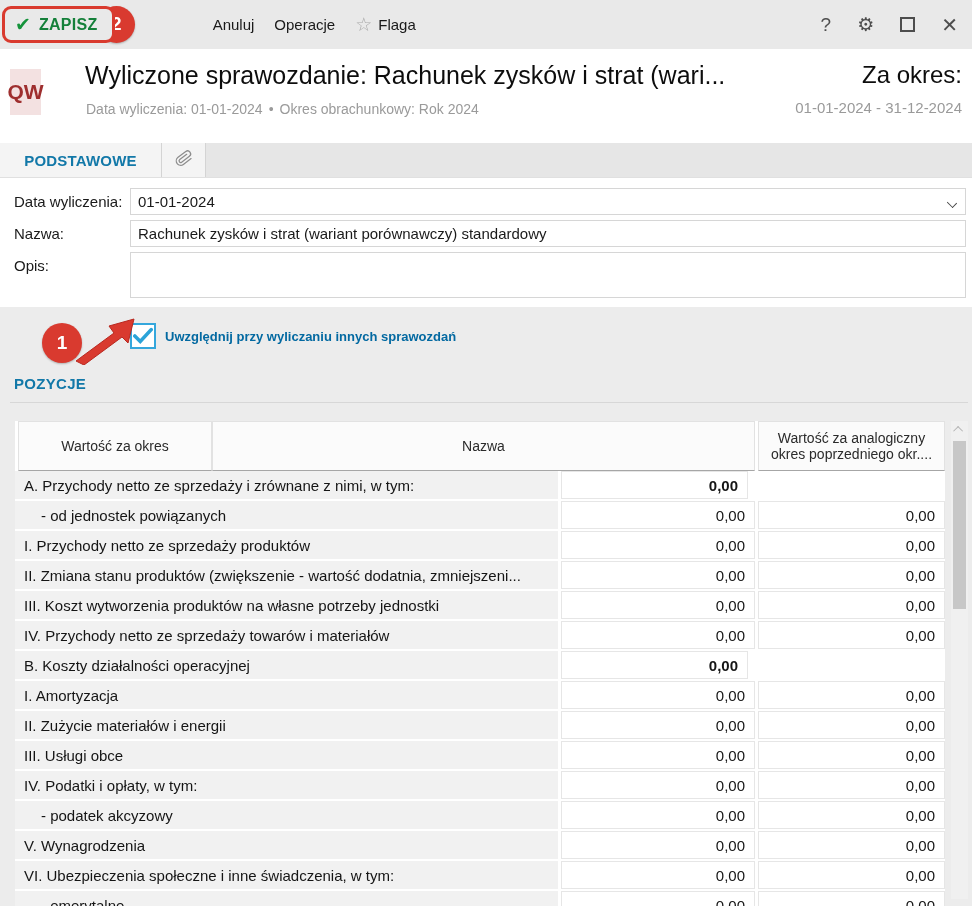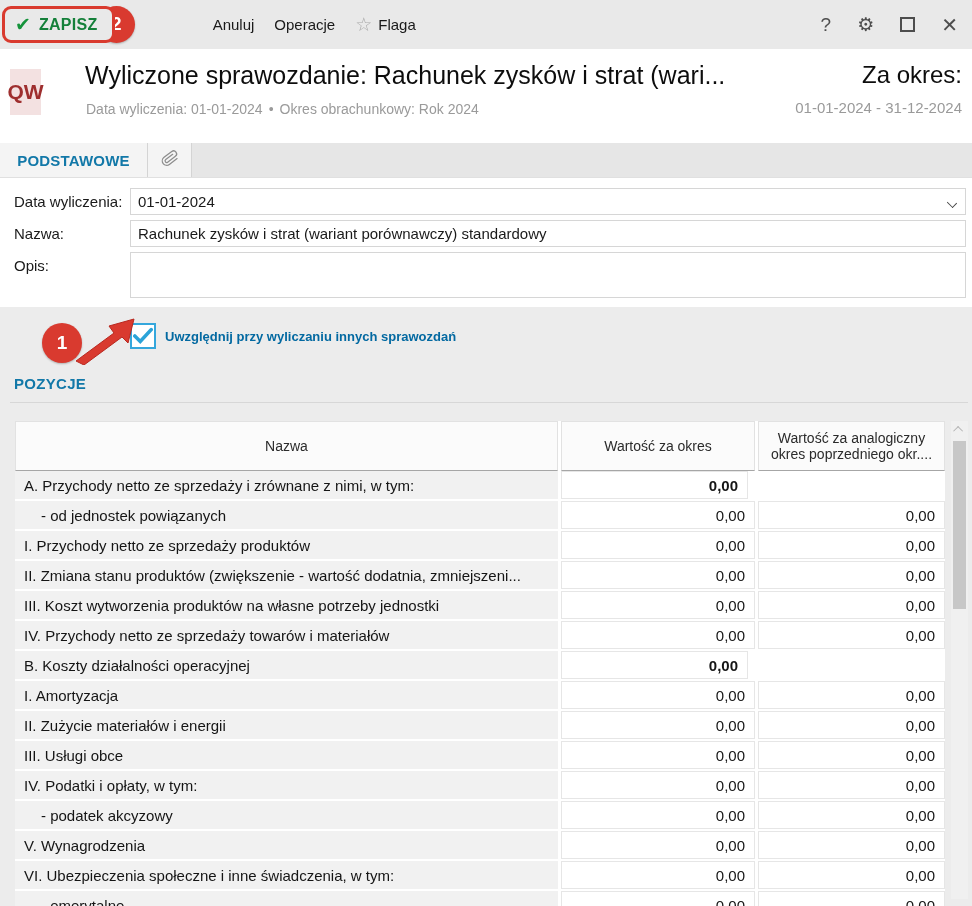--- a/index.html
+++ b/index.html
@@ -32,21 +32,21 @@
     color:#9e2e2e; font-weight:bold; font-size:21px; display:flex; align-items:center; justify-content:center; }
   .hdr-title { position:absolute; left:85px; top:12px; font-size:25px; color:#0d0d0d; white-space:nowrap;
     max-width:680px; overflow:hidden; }
   .hdr-sub { position:absolute; left:86px; top:52px; font-size:14px; color:#9a9a9a; }
   .hdr-sub .dot { margin:0 6px; color:#9a9a9a; }
   .period-label { position:absolute; right:10px; top:12px; font-size:24px; color:#0d0d0d; }
   .period-value { position:absolute; right:10px; top:50px; font-size:15px; color:#9a9a9a; }
 
   
   .tabbar { height:35px; background:#e6e6e6; display:flex; border-bottom:1px solid #e0e0e0; }
-  .tab-active { width:148px; background:#f4f4f4; border-right:1px solid #d4d4d4; display:flex;
+  .tab-active { width:162px; background:#f4f4f4; border-right:1px solid #d4d4d4; display:flex;
     align-items:center; justify-content:center; color:#1278a8; font-weight:bold; font-size:15px; letter-spacing:.2px; }
   .tab-clip { width:44px; background:#f4f4f4; border-right:1px solid #d4d4d4; display:flex;
     align-items:center; justify-content:center; }
 
   
   .form-band { background:#ffffff; padding:10px 0 4px 0; }
   .frow { display:flex; align-items:flex-start; margin-bottom:5px; padding-left:14px; }
   .flabel { width:116px; font-size:15px; color:#1a1a1a; padding-top:5px; }
   .fctrl { width:836px; border:1px solid #d6d6d6; background:#fff; font-size:15px; color:#1a1a1a;
     padding:4px 24px 4px 7px; min-height:27px; position:relative; }
@@ -171,22 +171,22 @@
     </div>
     <div class="chk-label">Uwzględnij przy wyliczaniu innych sprawozdań</div>
   </div>
 
   <div class="sec-title">POZYCJE</div>
   <div class="sec-divider"></div>
 
   <div class="tbl-zone">
     <div class="tbl">
       <div class="thead">
+        <div class="th th1">Wartość za okres</div>
         <div class="th th0">Nazwa</div>
-        <div class="th th1">Wartość za okres</div>
         <div class="th th2">Wartość za analogiczny okres poprzedniego okr....</div>
       </div>
       <div class="tbody" id="tbody">
           <div class="tr boldrow">
             <div class="td td-name">A. Przychody netto ze sprzedaży i zrównane z nimi, w tym:</div>
             <div class="td td-v td-v2">0,00</div>
           </div>
           <div class="tr">
             <div class="td td-name indent">- od jednostek powiązanych</div>
             <div class="td td-v td-v1">0,00</div>

